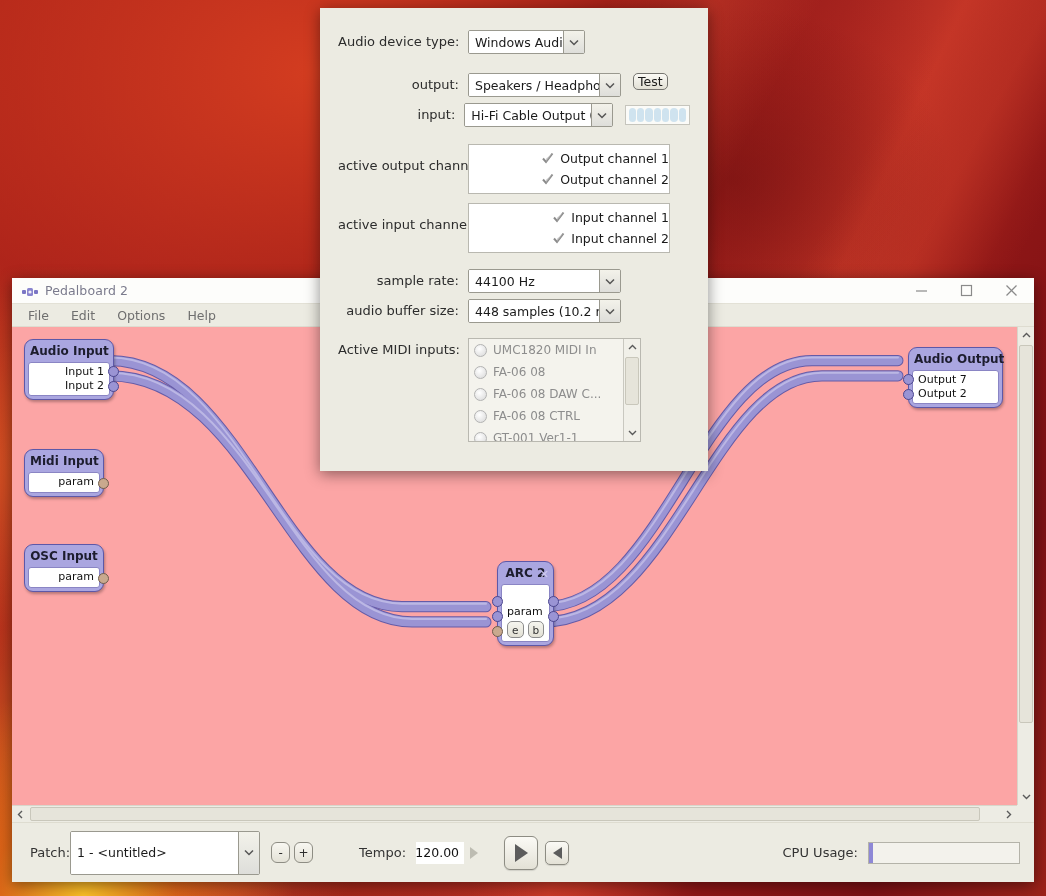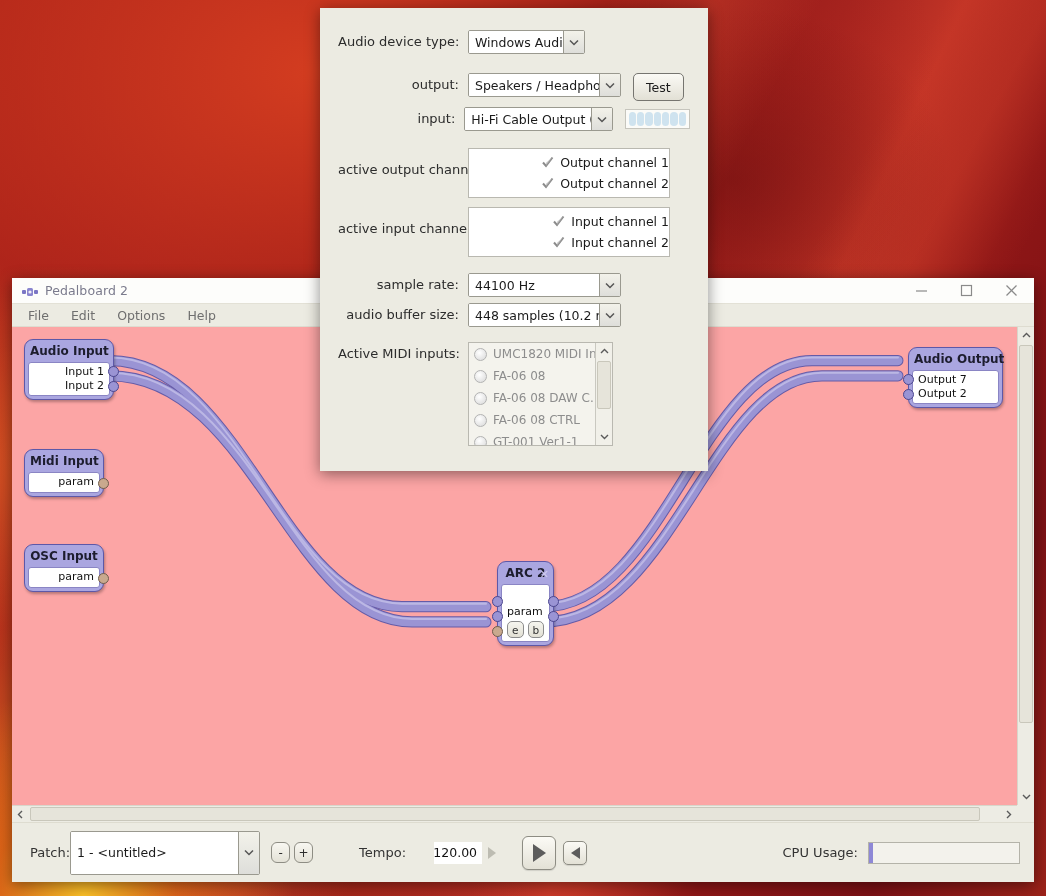--- a/index.html
+++ b/index.html
@@ -285,22 +285,22 @@
     line-height: 24px;
     white-space: nowrap;
   }
   .as-row.tall .as-label { line-height: 44px; }
   .as-row.midi .as-label { line-height: 24px; }
 
   .as-combo { width: 153px; }
   .as-combo.wide { width: 117px; }
 
   .btn {
-    height: 28px;
-    padding: 0 12px;
+    height: 17px;
+    padding: 0 4px;
     border: 1px solid #767570;
     border-radius: 5px;
     background: linear-gradient(#fbfaf5, #e2e0d5);
     font-size: 12.5px;
     color: #1c1c1c;
     display: flex; align-items: center; justify-content: center;
   }
   .meter {
     width: 67px; height: 20px;
     border: 1px solid #c6c5bd;
@@ -333,21 +333,21 @@
   }
   .cbx {
     width: 13px; height: 13px;
     margin-right: 6px;
     position: relative;
     flex: 0 0 auto;
   }
   .cbx svg { display: block; }
 
   .midi-box {
-    width: 145px;
+    width: 173px;
     height: 104px;
     background: #f4f3ed;
     border: 1px solid #b9b8b0;
     position: relative;
     overflow: hidden;
   }
   .midi-list { padding: 3px 0; }
   .midi-item {
     display: flex; align-items: center;
     height: 22px;
@@ -531,21 +531,21 @@
       <span class="arrow">
         <svg width="10" height="7" viewBox="0 0 10 7">
             <polyline points="1,1.5 5,5.5 9,1.5" fill="none" stroke="#555" stroke-width="1.5"></polyline>
           </svg>
       </span>
     </span>
     <span class="pm-btn" style="margin-left:11px;">-</span>
     <span class="pm-btn" style="margin-left:4px;">+</span>
 
     <span class="lbl" style="margin-left:46px;">Tempo:</span>
-    <span class="tempo-field" style="margin-left:28px;">120.00</span>
+    <span class="tempo-field" style="margin-left:10px;">120.00</span>
     <span class="tri-small"></span>
 
     <span class="transport" style="margin-left:26px;">
       <span class="tri-play"></span>
     </span>
     <span class="transport small" style="margin-left:7px;">
       <span class="tri-back"></span>
     </span>
 
     <span class="lbl" style="margin-left:auto;">CPU Usage:</span>

